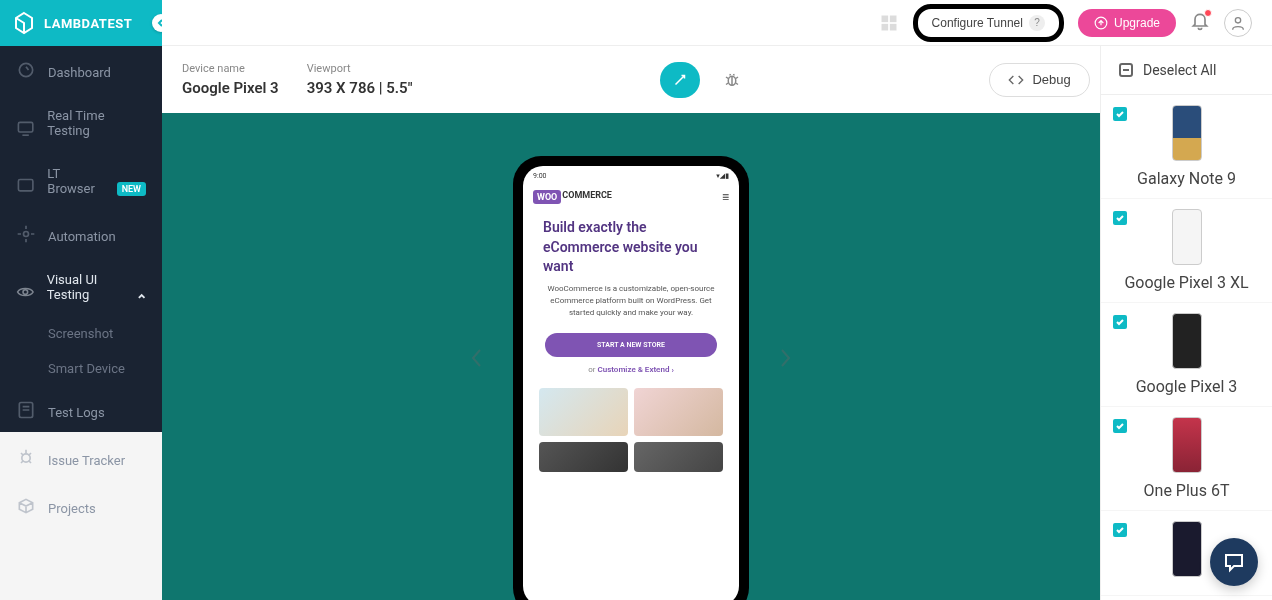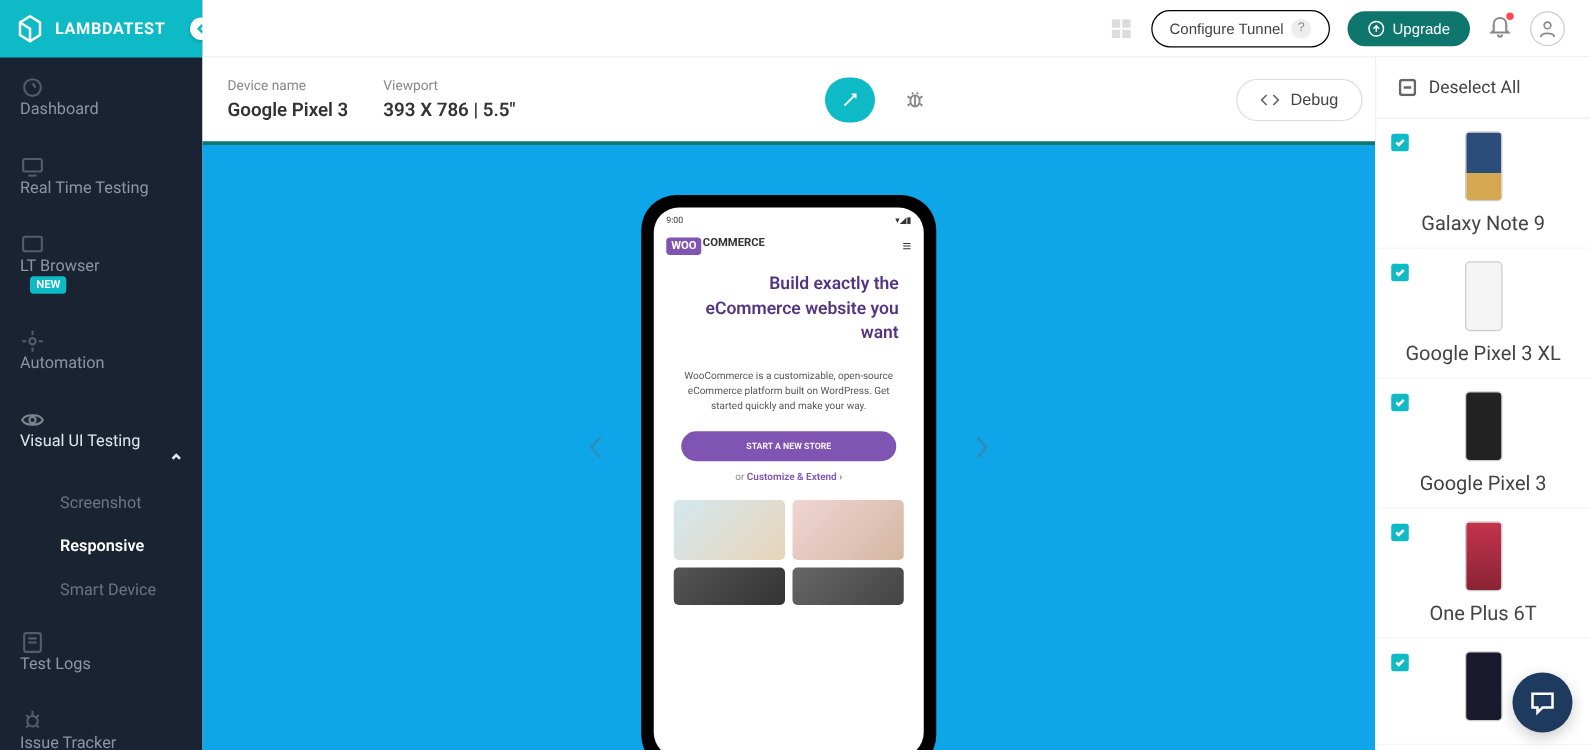--- a/index.html
+++ b/index.html
@@ -1,74 +1,74 @@
 <!DOCTYPE html>
 <html><head>
 <meta charset="utf-8">
 <style>
 * { box-sizing: border-box; margin: 0; padding: 0; }
 body { font-family: -apple-system, BlinkMacSystemFont, 'Segoe UI', Roboto, sans-serif; background: #f5f5f5; width: 1272px; height: 600px; overflow: hidden; position: relative; }
 
 
-.sidebar { position: absolute; left: 0; top: 0; width: 162px; height: 600px; background: #1a2332; color: #8b95a5; }
+.sidebar { position: absolute; left: 0; top: 0; width: 162px; height: 432px; background: #1a2332; color: #8b95a5; }
 .sidebar-header { background: #0ebac5; height: 46px; display: flex; align-items: center; padding: 0 12px; position: relative; }
 .logo-icon { width: 24px; height: 24px; margin-right: 8px; }
 .logo-text { color: #fff; font-weight: 700; font-size: 13px; letter-spacing: 0.5px; }
 .collapse-btn { position: absolute; right: -8px; top: 14px; width: 18px; height: 18px; background: #fff; border-radius: 50%; display: flex; align-items: center; justify-content: center; cursor: pointer; box-shadow: 0 1px 3px rgba(0,0,0,0.2); }
 .collapse-btn svg { width: 10px; height: 10px; }
-.sidebar-item { display: flex; align-items: flex-start; padding: 14px 16px; cursor: pointer; font-size: 13px; flex-direction: column; }
+.sidebar-item { display: flex; align-items: flex-end; padding: 14px 16px; cursor: pointer; font-size: 13px; }
 .sidebar-item .icon { width: 20px; height: 20px; margin-right: 12px; opacity: 0.5; }
 .sidebar-item.has-badge .badge-new { background: #0ebac5; color: #fff; font-size: 9px; padding: 2px 5px; border-radius: 3px; margin-left: 8px; font-weight: 600; }
 .sidebar-item.expanded { color: #e0e6ed; }
 .sidebar-item.expanded .chevron { margin-left: auto; }
 .sidebar-sub { padding: 10px 16px 10px 48px; font-size: 13px; cursor: pointer; color: #6b7485; }
 .sidebar-sub.active { color: #fff; font-weight: 600; }
 
 
 .topbar { position: absolute; left: 162px; top: 0; right: 0; height: 46px; background: #fff; display: flex; align-items: center; padding: 0 20px; justify-content: flex-end; gap: 14px; border-bottom: 1px solid #eee; }
 .topbar-icon { width: 20px; height: 20px; cursor: pointer; opacity: 0.5; }
-.btn-configure { background: #fff; border: 1px solid #000000; border-radius: 18px; padding: 6px 14px; font-size: 12px; display: flex; align-items: center; gap: 6px; cursor: pointer; color: #444; }
+.btn-configure { background: #fff; border: 5px solid #000000; border-radius: 18px; padding: 6px 14px; font-size: 12px; display: flex; align-items: center; gap: 6px; cursor: pointer; color: #444; }
 .btn-configure .q { background: #eee; width: 16px; height: 16px; border-radius: 50%; display: inline-flex; align-items: center; justify-content: center; font-size: 10px; color: #888; }
-.btn-upgrade { background: #0f766e; color: #fff; border: none; border-radius: 18px; padding: 7px 16px; font-size: 12px; display: flex; align-items: flex-end; gap: 6px; cursor: pointer; font-weight: 500; }
+.btn-upgrade { background: #ec4899; color: #fff; border: none; border-radius: 18px; padding: 7px 16px; font-size: 12px; display: flex; align-items: flex-end; gap: 6px; cursor: pointer; font-weight: 500; }
 .bell-wrap { position: relative; cursor: pointer; }
 .bell-wrap .dot { position: absolute; top: -2px; right: -2px; width: 8px; height: 8px; background: #ff4757; border-radius: 50%; border: 1px solid #fff; }
 .avatar { width: 28px; height: 28px; border: 1px solid #ccc; border-radius: 50%; cursor: pointer; display: flex; align-items: center; justify-content: center; }
 
 
 .device-header { position: absolute; left: 162px; top: 46px; right: 0; height: 70px; background: #fff; display: flex; align-items: center; padding: 0 20px; border-bottom: 3px solid #0f766e; }
 .device-info .label { font-size: 11px; color: #888; margin-bottom: 4px; }
 .device-info .value { font-size: 15px; font-weight: 600; color: #333; }
 .device-info { margin-right: 28px; }
 .center-tools { margin-left: 220px; display: flex; gap: 12px; align-items: center; }
 .tool-btn { width: 40px; height: 36px; border-radius: 18px; display: flex; align-items: center; justify-content: center; cursor: pointer; }
 .tool-btn.active { background: #0ebac5; }
 .tool-btn.active svg { stroke: #fff; }
 .tool-btn:not(.active) svg { stroke: #888; }
 .right-tools { margin-left: auto; display: flex; gap: 14px; align-items: center; }
 .pill-btn { background: #fff; border: 1px solid #ddd; border-radius: 20px; padding: 8px 18px; font-size: 13px; display: flex; align-items: center; gap: 8px; cursor: pointer; color: #444; }
 .expand-btn { cursor: pointer; padding: 8px; }
 
 
-.main-area { position: absolute; left: 162px; top: 116px; right: 172px; bottom: 0; background: #0ea5e9; display: flex; align-items: flex-start; justify-content: center; padding-top: 40px; }
+.main-area { position: absolute; left: 162px; top: 116px; right: 172px; bottom: 0; background: #0f766e; display: flex; align-items: flex-start; justify-content: center; padding-top: 40px; }
 .nav-arrow { position: absolute; top: 50%; transform: translateY(-20px); width: 30px; height: 40px; cursor: pointer; opacity: 0.4; display: flex; align-items: center; justify-content: center; }
 .nav-arrow.left { left: 300px; }
 .nav-arrow.right { right: 300px; }
 
 
 .phone { width: 236px; height: 460px; background: #000; border-radius: 28px; padding: 10px; position: relative; }
 .phone-inner { background: #fff; width: 100%; height: 100%; border-radius: 20px; overflow: hidden; position: relative; }
 .phone-notch { position: absolute; top: 14px; left: 50%; transform: translateX(-50%); display: flex; gap: 20px; }
 .phone-notch span { width: 6px; height: 6px; background: #333; border-radius: 50%; display: block; }
 .phone-status { display: flex; justify-content: space-between; padding: 6px 10px 2px; font-size: 7px; color: #333; }
 .phone-content { padding: 8px 10px; }
 .woo-logo { display: flex; align-items: flex-start; margin-bottom: 14px; }
 .woo-logo .woo { background: #7f54b3; color: #fff; font-size: 9px; font-weight: 700; padding: 2px 4px; border-radius: 3px; }
 .woo-logo .commerce { font-size: 9px; font-weight: 700; color: #333; margin-left: 1px; }
 .woo-menu { margin-left: auto; font-size: 12px; color: #333; cursor: pointer; }
-.hero-title { text-align: right; font-size: 14px; font-weight: 600; color: #533582; line-height: 1.4; margin-bottom: 18px; padding: 0 10px; }
+.hero-title { text-align: left; font-size: 14px; font-weight: 600; color: #533582; line-height: 1.4; margin-bottom: 6px; padding: 0 10px; }
 .hero-desc { text-align: center; font-size: 8px; color: #555; line-height: 1.5; padding: 0 14px; margin-bottom: 14px; }
 .hero-btn { background: #7f54b3; color: #fff; border-radius: 16px; padding: 8px 0; text-align: center; font-size: 7px; font-weight: 600; margin: 0 12px 8px; cursor: pointer; }
 .hero-link { text-align: center; font-size: 8px; margin-bottom: 14px; }
 .hero-link .or { color: #888; }
 .hero-link .cust { color: #7f54b3; font-weight: 600; }
 .thumb-grid { display: grid; grid-template-columns: 1fr 1fr; gap: 6px; padding: 0 6px; }
 .thumb { height: 48px; border-radius: 4px; }
 .thumb:nth-child(1) { background: linear-gradient(135deg, #d4e8f0, #e8d4b8); }
 .thumb:nth-child(2) { background: linear-gradient(135deg, #f0d4d4, #d4b8a0); }
 .thumb:nth-child(3) { background: linear-gradient(135deg, #555, #333); height: 30px; }
@@ -139,21 +139,20 @@
     <svg class="icon" viewBox="0 0 24 24" fill="none" stroke="#e0e6ed" stroke-width="2">
         <path d="M2 12 C5 6 19 6 22 12 C19 18 5 18 2 12 Z"></path>
         <circle cx="12" cy="12" r="3"></circle>
       </svg>
     <span>Visual UI Testing</span>
     <svg class="chevron" width="10" height="10" viewBox="0 0 10 10" fill="none" stroke="#e0e6ed" stroke-width="2">
         <path d="M2 6 L5 3 L8 6"></path>
       </svg>
   </div>
   <div class="sidebar-sub">Screenshot</div>
-  <div class="sidebar-sub active">Responsive</div>
   <div class="sidebar-sub">Smart Device</div>
   <div class="sidebar-item">
     <svg class="icon" viewBox="0 0 24 24" fill="none" stroke="#8b95a5" stroke-width="2">
         <rect x="4" y="3" width="16" height="18" rx="2"></rect>
         <path d="M8 8 L16 8 M8 12 L16 12"></path>
       </svg>
     <span>Test Logs</span>
   </div>
   <div class="sidebar-item">
     <svg class="icon" viewBox="0 0 24 24" fill="none" stroke="#8b95a5" stroke-width="2">

